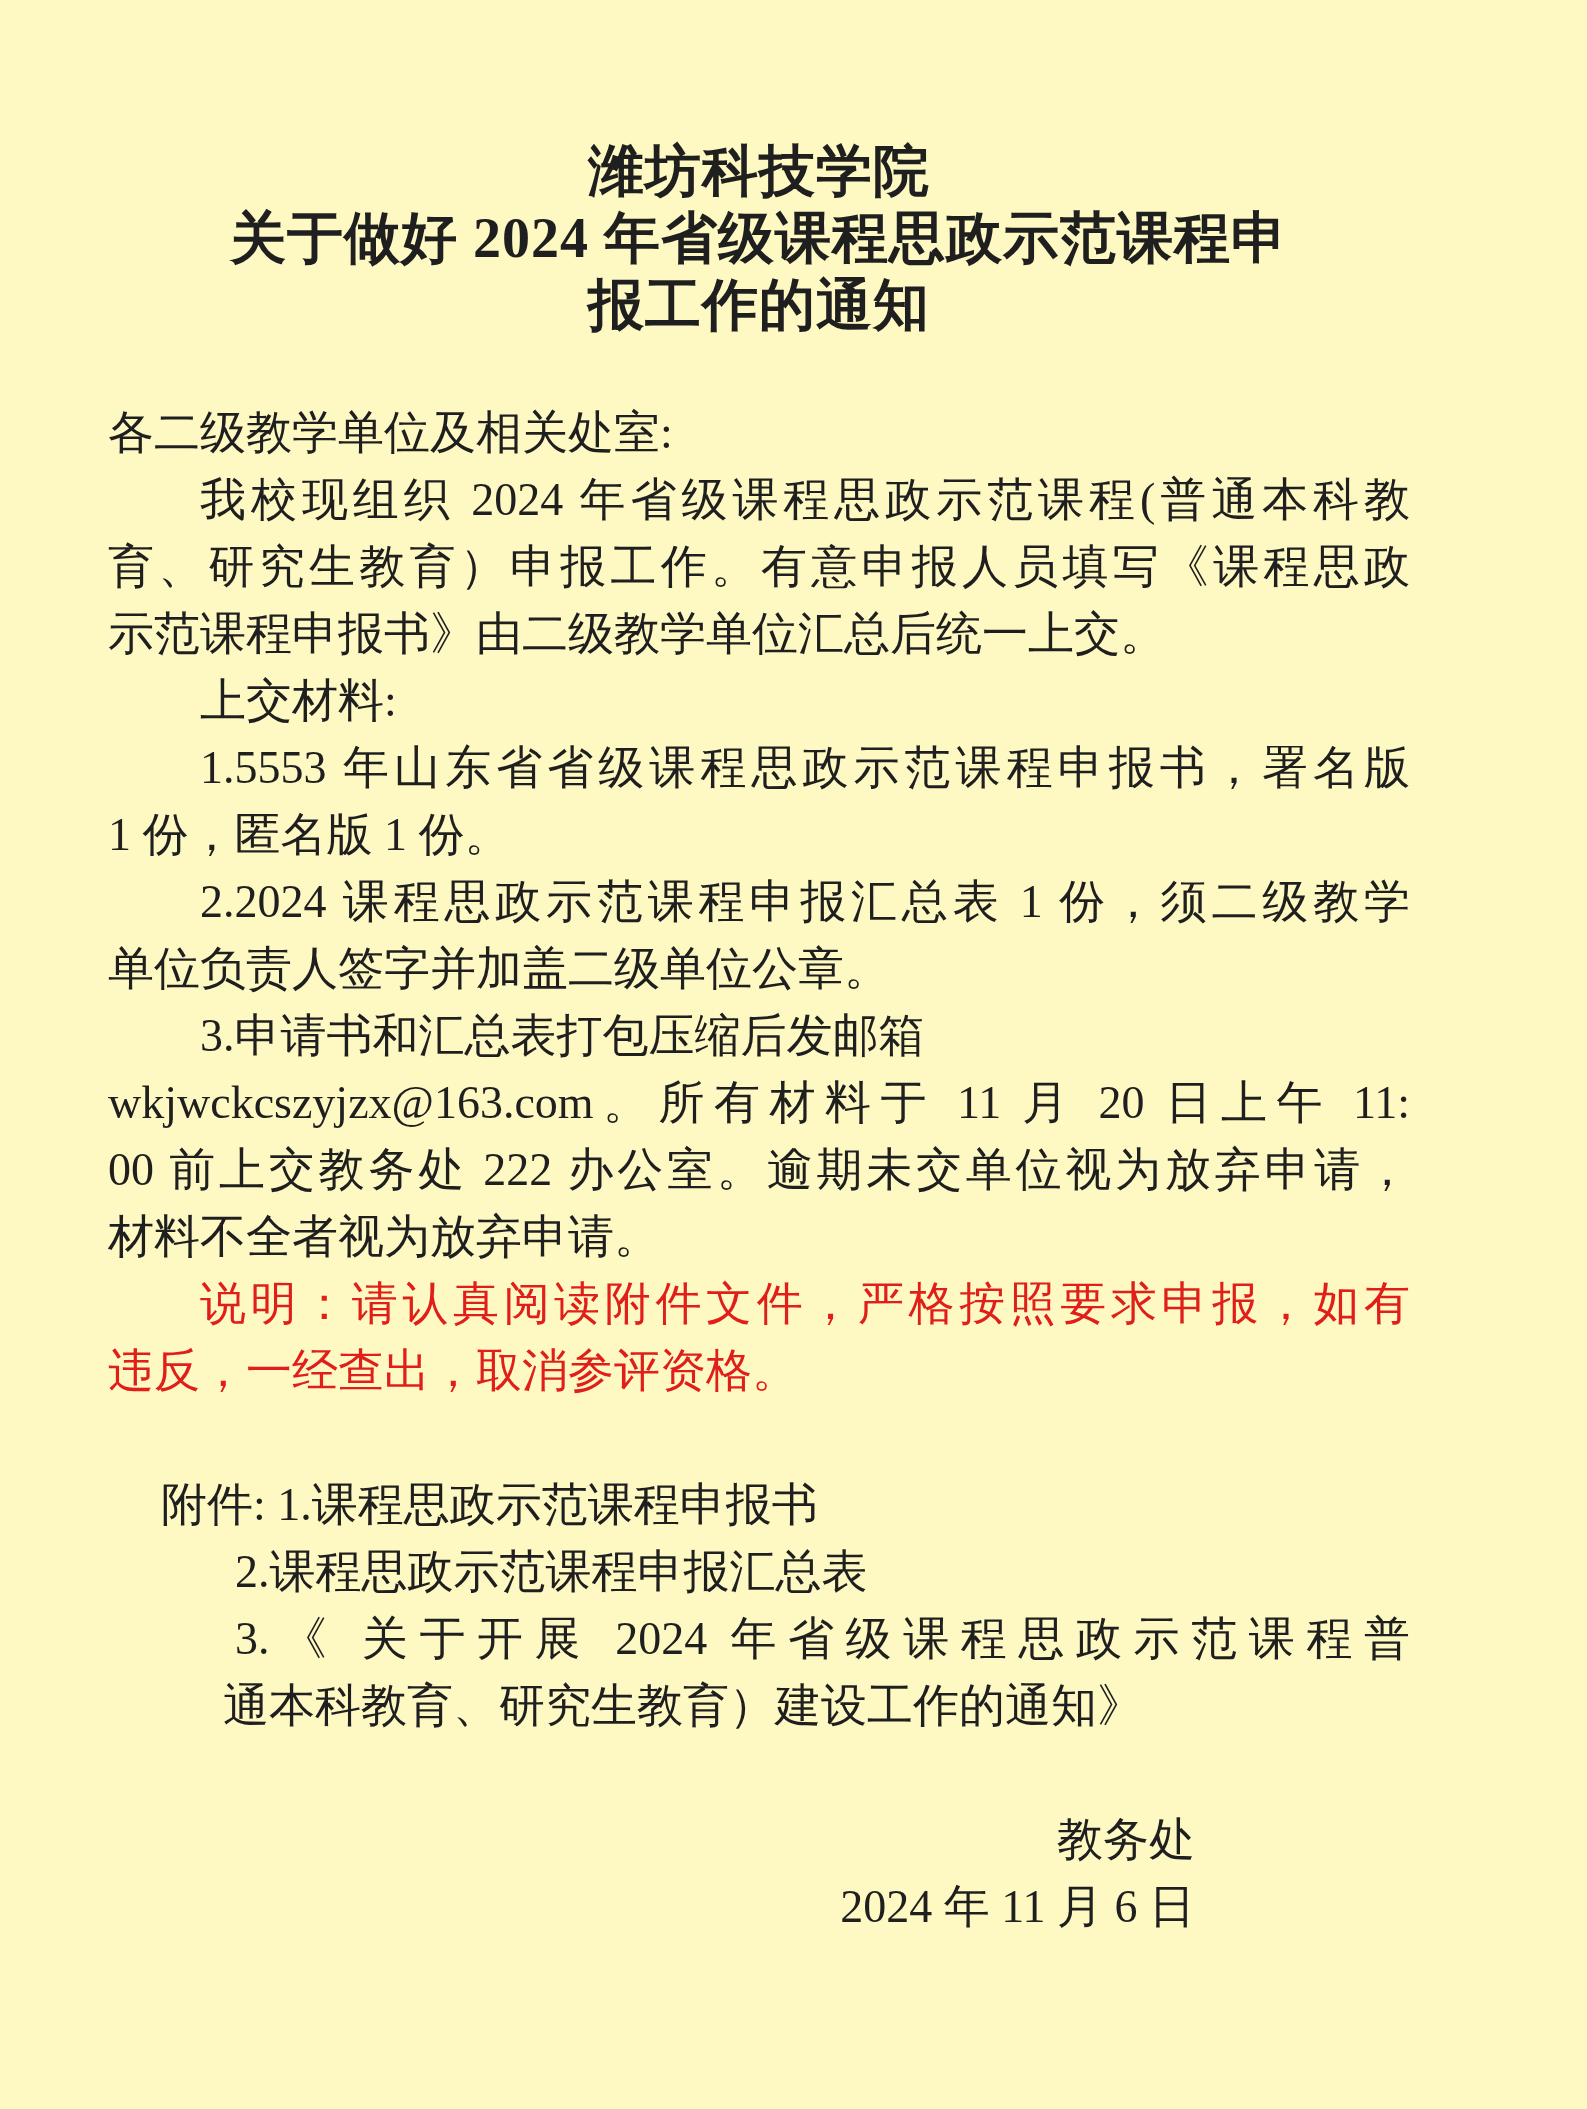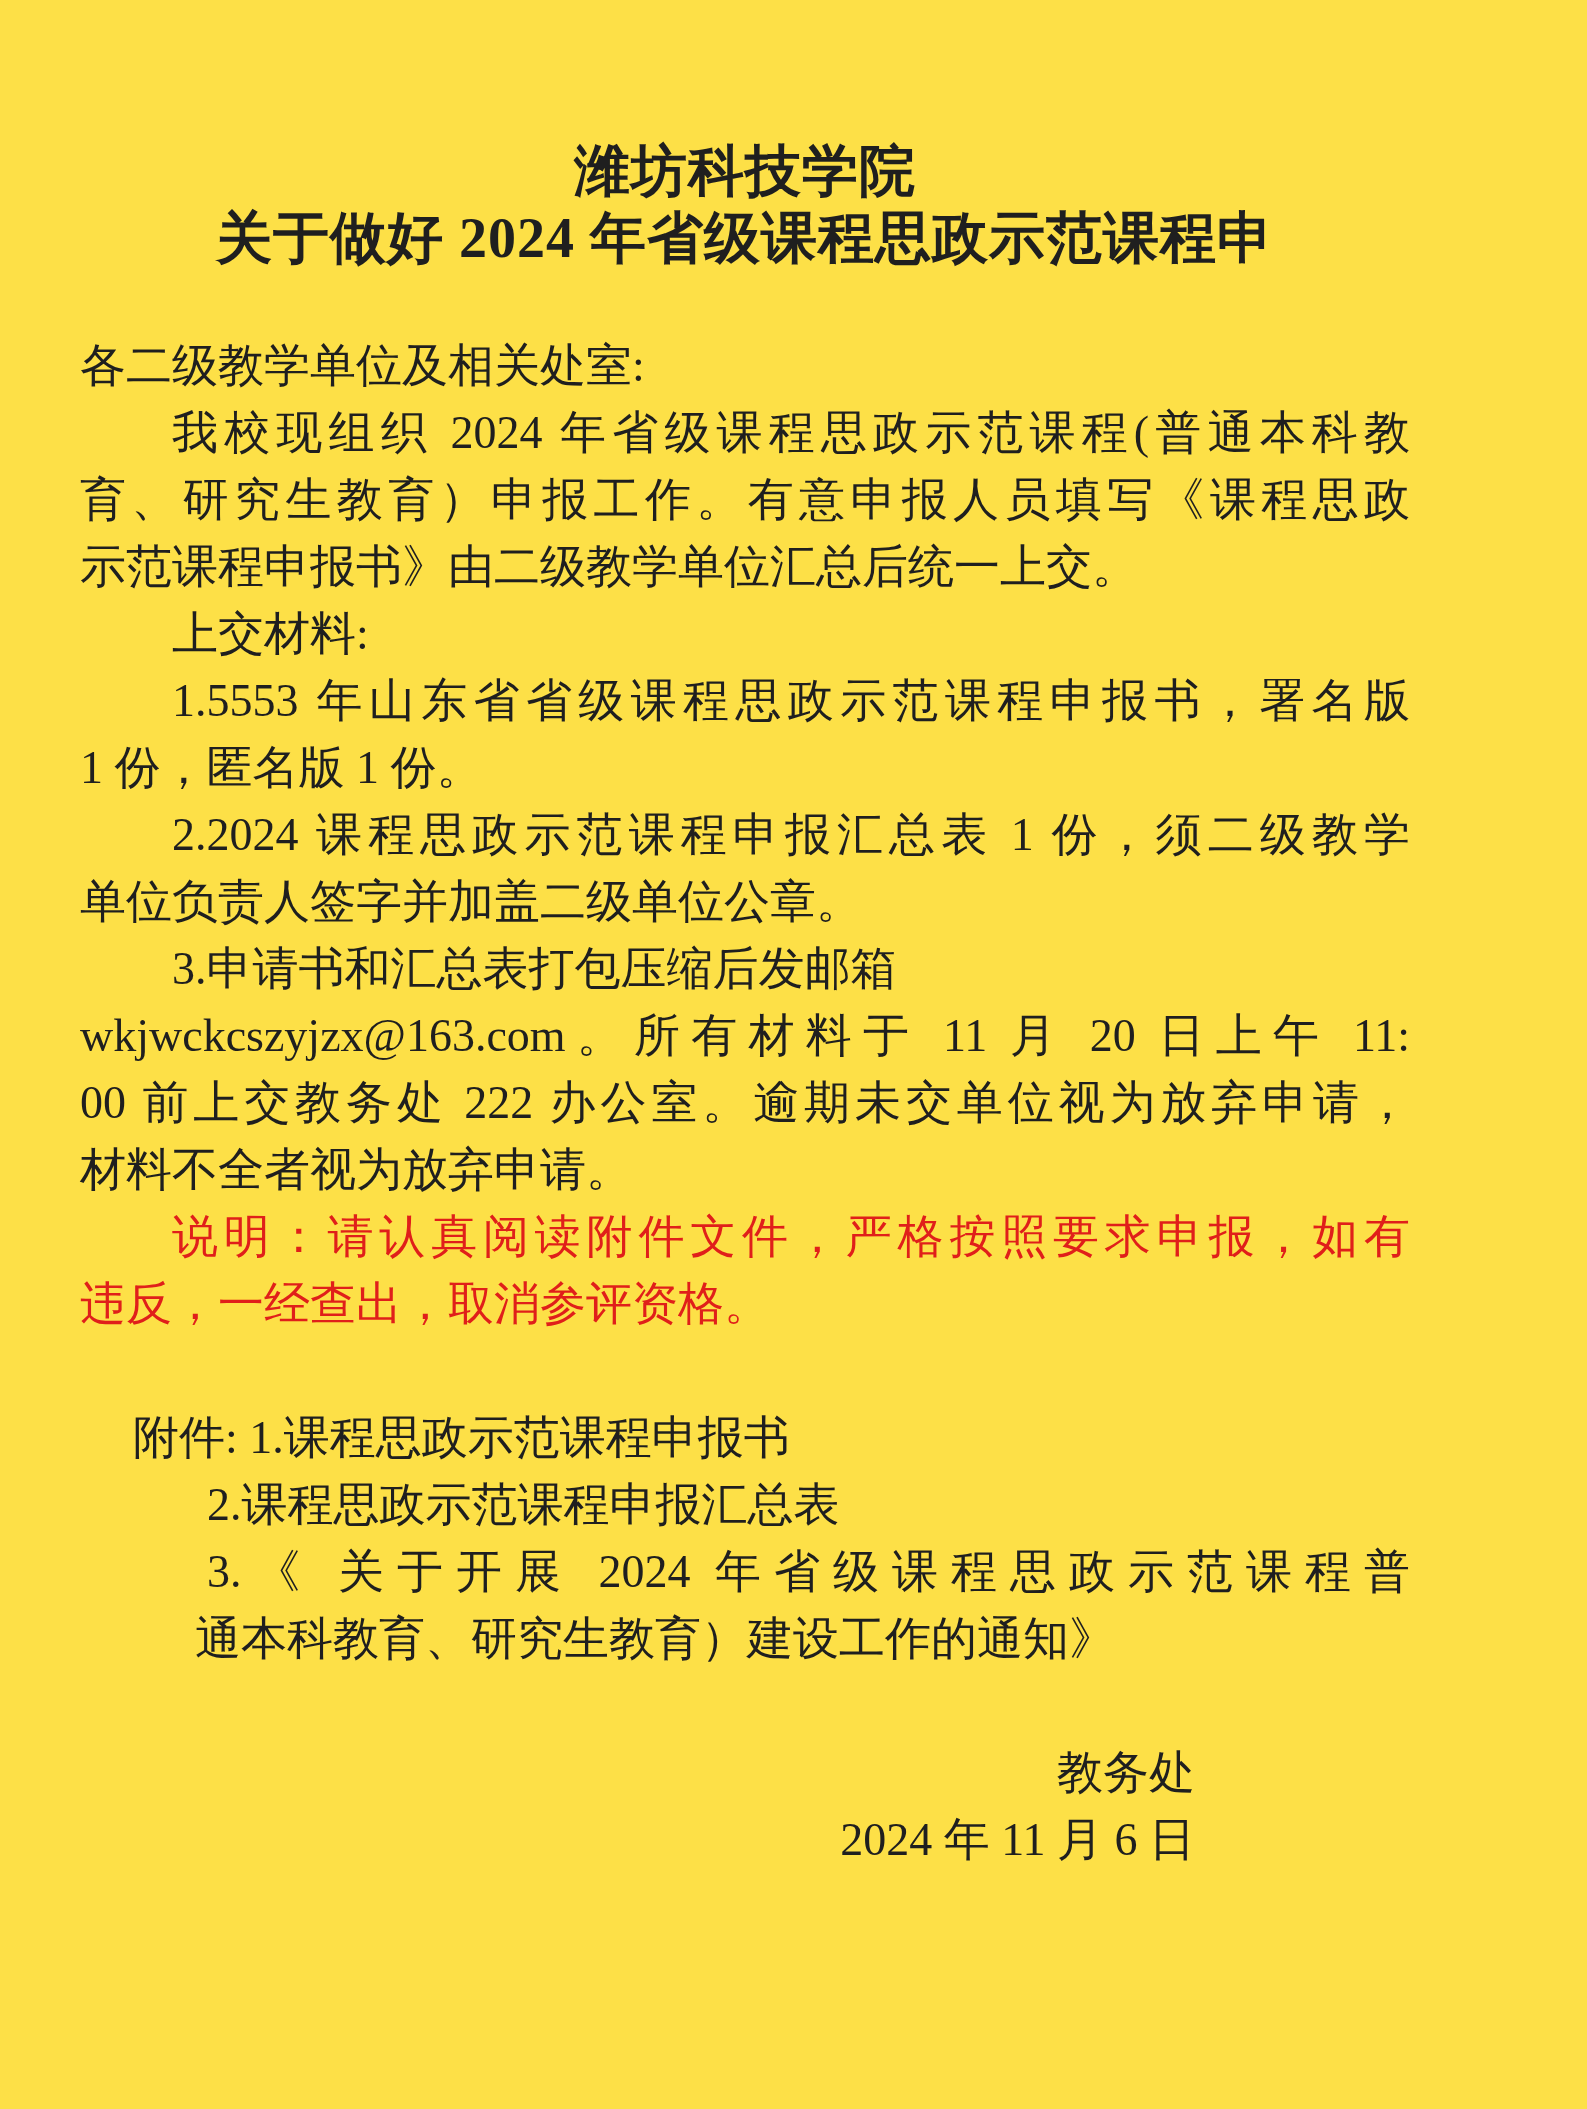--- a/index.html
+++ b/index.html
@@ -1,24 +1,24 @@
 <!DOCTYPE html>
 <html><head>
 <meta charset="utf-8">
 <style>
   html,body { margin:0; padding:0; background:#ffffff; }
   .page {
     position:relative;
     width:1587px; height:2109px;
-    background:#fde047;
+    background:#fef9c3;
     color:#1f1f1f;
     font-family:"Liberation Serif","DejaVu Serif",serif;
     overflow:hidden;
     box-sizing:border-box;
-    padding:0 177px 0 80px;
+    padding:0 177px 0 108px;
   }
   .title {
     margin-top:138px;
     font-size:56px;
     line-height:67px;
     font-weight:700;
     text-align:center;
     letter-spacing:1px;
   }
   .body {
@@ -44,20 +44,21 @@
   }
 </style>
 </head>
 <body>
 
 <div class="page">
 
   <div class="title">
     <div class="t-line">潍坊科技学院</div>
     <div class="t-line">关于做好 2024 年省级课程思政示范课程申</div>
+    <div class="t-line">报工作的通知</div>
   </div>
 
   <div class="body">
     <div class="line">各二级教学单位及相关处室:</div>
 
     <div class="line ind j">我校现组织 2024 年省级课程思政示范课程(普通本科教</div>
     <div class="line j">育、研究生教育）申报工作。有意申报人员填写《课程思政</div>
     <div class="line wrap">示范课程申报书》由二级教学单位汇总后统一上交。</div>
 
     <div class="line ind">上交材料:</div>

